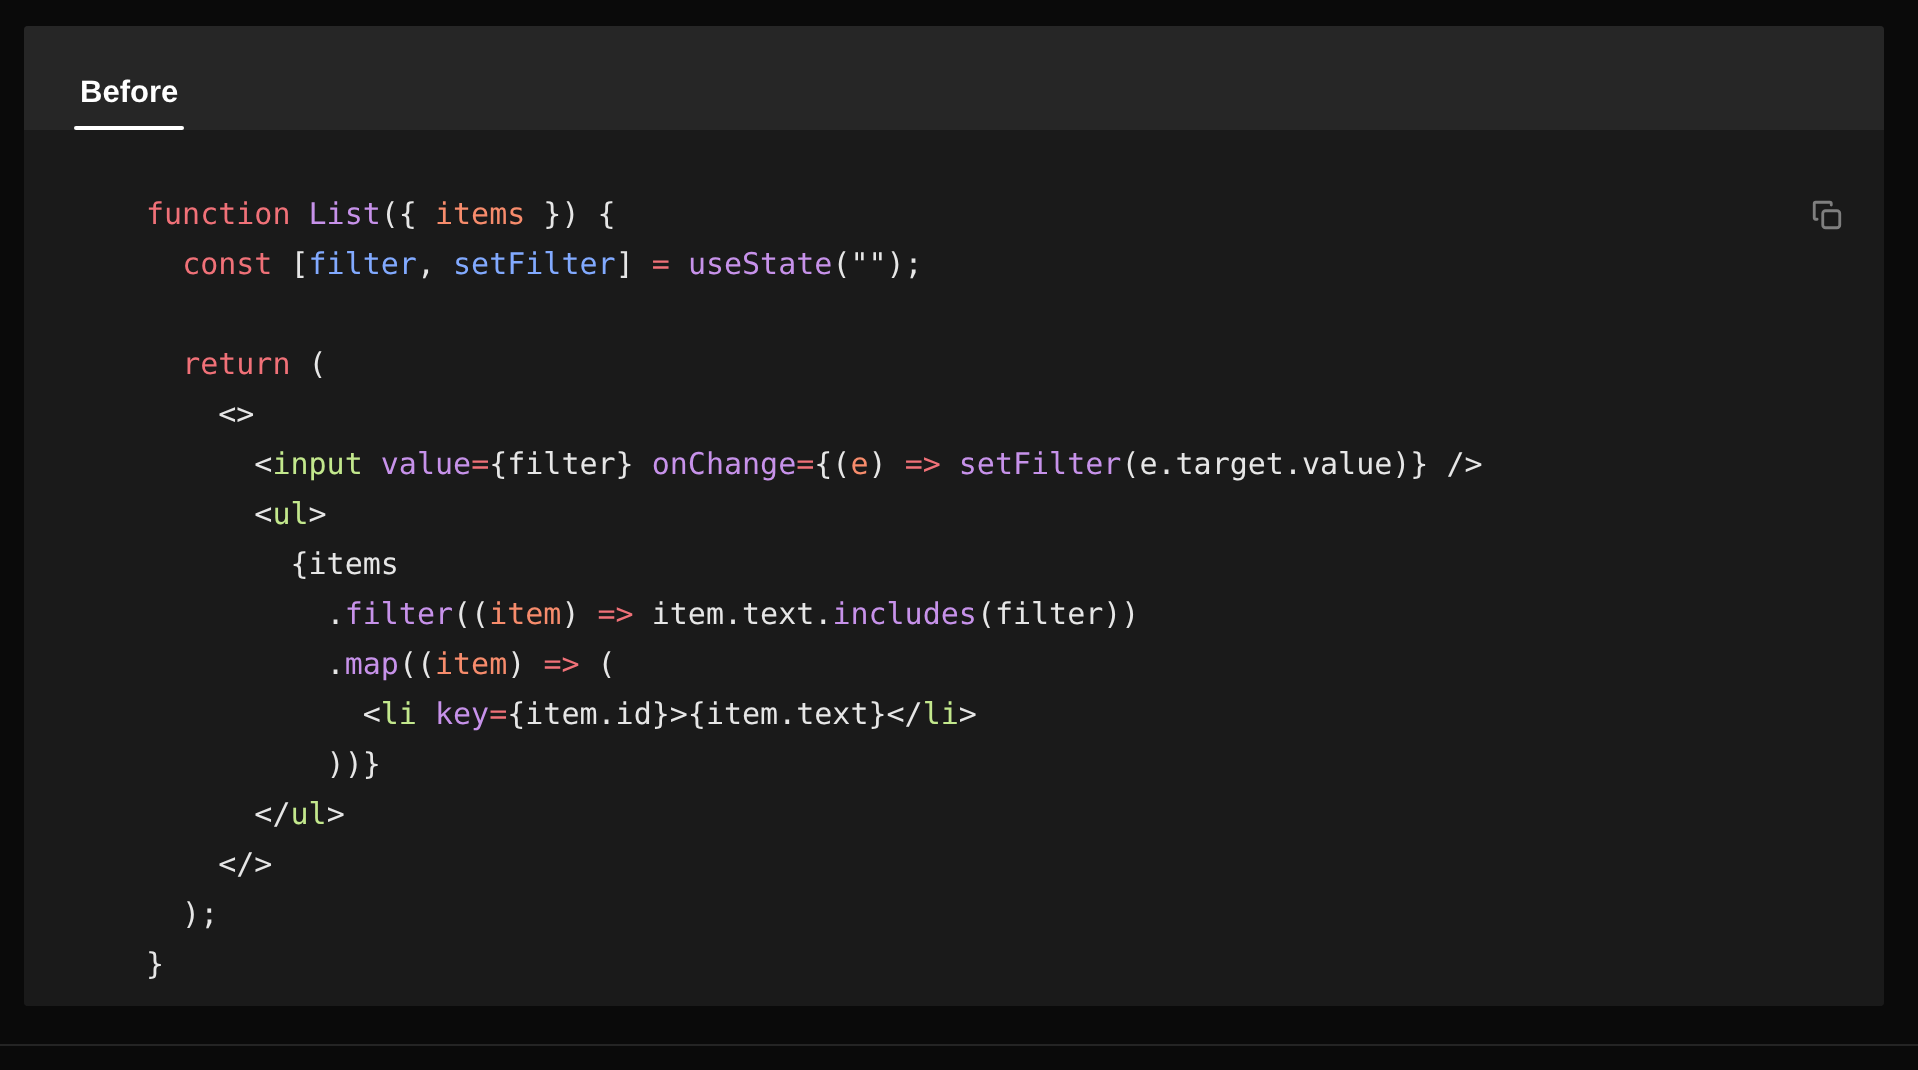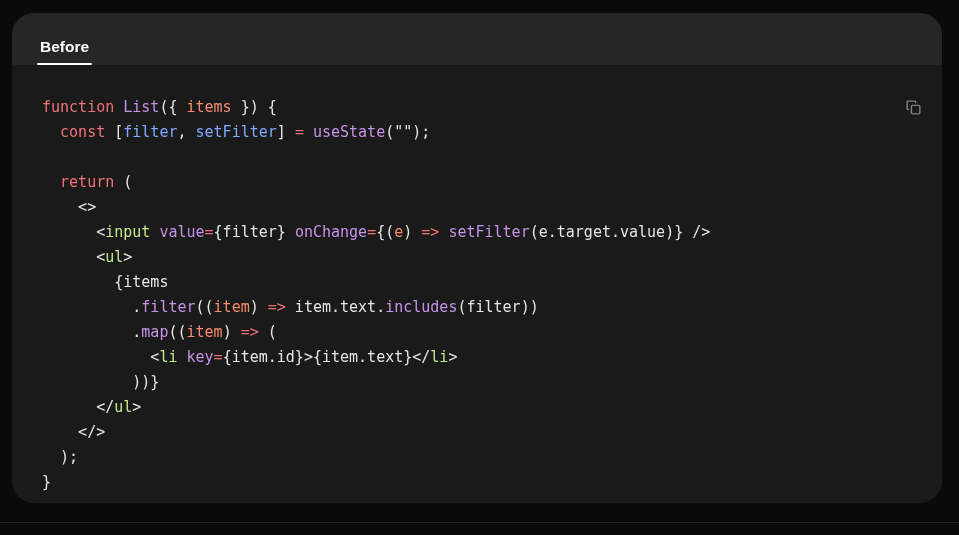--- a/index.html
+++ b/index.html
@@ -20,21 +20,21 @@
   }
 
   
   .card {
     position: absolute;
     left: 12px;
     top: 13px;
     width: 930px;
     height: 490px;
     background: #1a1a1a;
-    border-radius: 22px;
+    border-radius: 2px;
     overflow: hidden;
     display: flex;
     flex-direction: column;
   }
 
   
   .tabbar {
     height: 52px;
     background: #262626;
     display: flex;
@@ -84,20 +84,21 @@
     position: relative;
     top: 1px;
   }
 
   
   .codewrap {
     position: relative;
     flex: 1 1 auto;
     background: #1a1a1a;
     overflow: hidden;
+    padding-left: 31px;
   }
 
   .copy-btn {
     position: absolute;
     right: 17px;
     top: 30px;
     width: 24px;
     height: 24px;
     display: flex;
     align-items: center;

